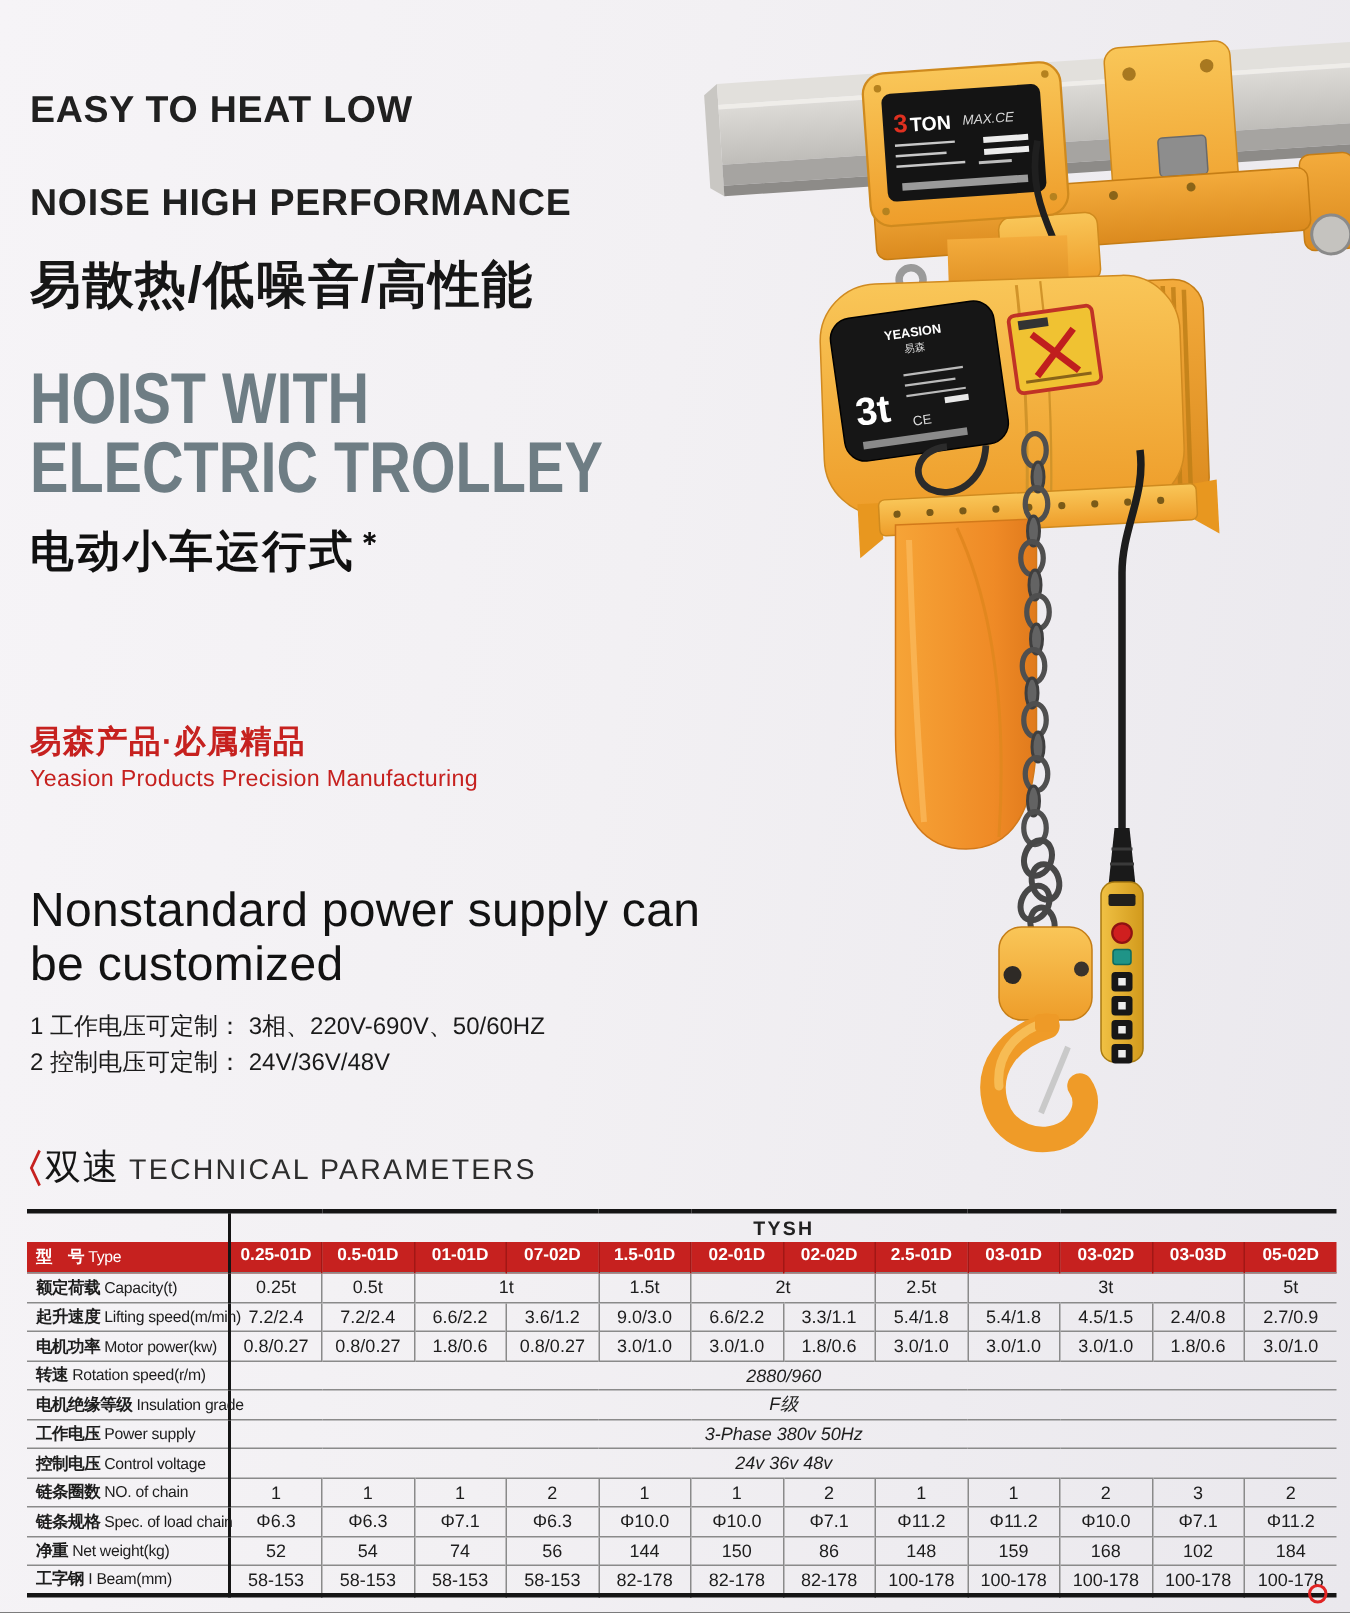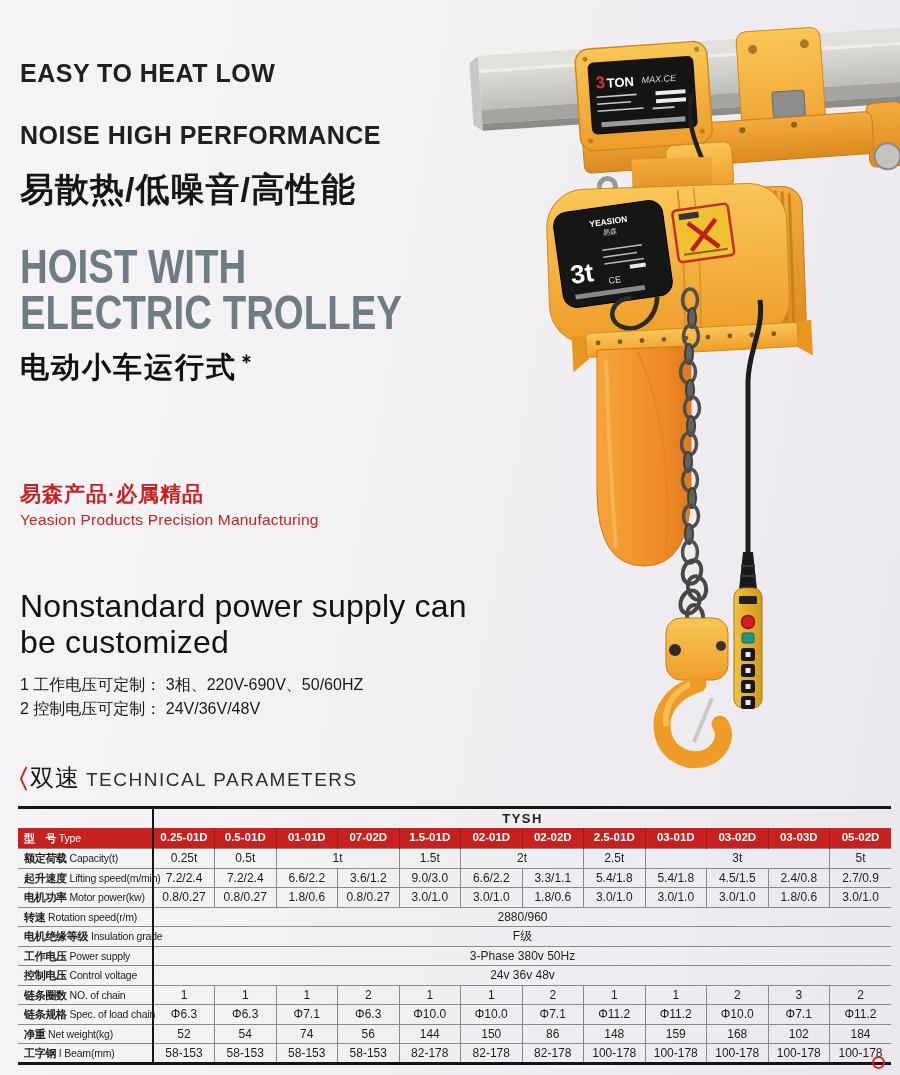--- a/index.html
+++ b/index.html
@@ -43,21 +43,21 @@
   .spec-table td.tysh { font-size:13px; font-weight:bold; letter-spacing:1.5px; color:#222; }
   .spec-table tr.type-row td { background:#c6211f; color:#fff; height:21px; }
   .spec-table tr.type-row td.label { border-right:2.5px solid #151515; }
   .spec-table tr.type-row td.model { font-size:11.5px; font-weight:bold; border-left:1px solid #a21715; }
   .spec-table td.label { text-align:left; padding-left:6px; border-right:2.5px solid #151515;
      border-top:1px solid #8a8a8a; }
   .spec-table tr.type-row td.label { border-top:none; }
   .spec-table td.label .zh { font-weight:bold; font-size:11px; letter-spacing:-.3px; }
   .spec-table td.label .en { font-size:10.5px; letter-spacing:-.2px; }
   .spec-table td.val { border-top:1px solid #8a8a8a; border-left:1px solid #8a8a8a; }
-  .spec-table td.val.span-all { border-left:none; }
+  .spec-table td.val.span-all { border-left:none;font-style:italic; }
   
   .red-ring { position:absolute; left:872px; top:1056px; width:13px; height:13px;
     border:2.5px solid #e02424; border-radius:50%; background:transparent; }
   
   .photo { position:absolute; left:440px; top:0; width:460px; height:780px; }
 </style>
 </head>
 <body>
 
 <div class="page">

